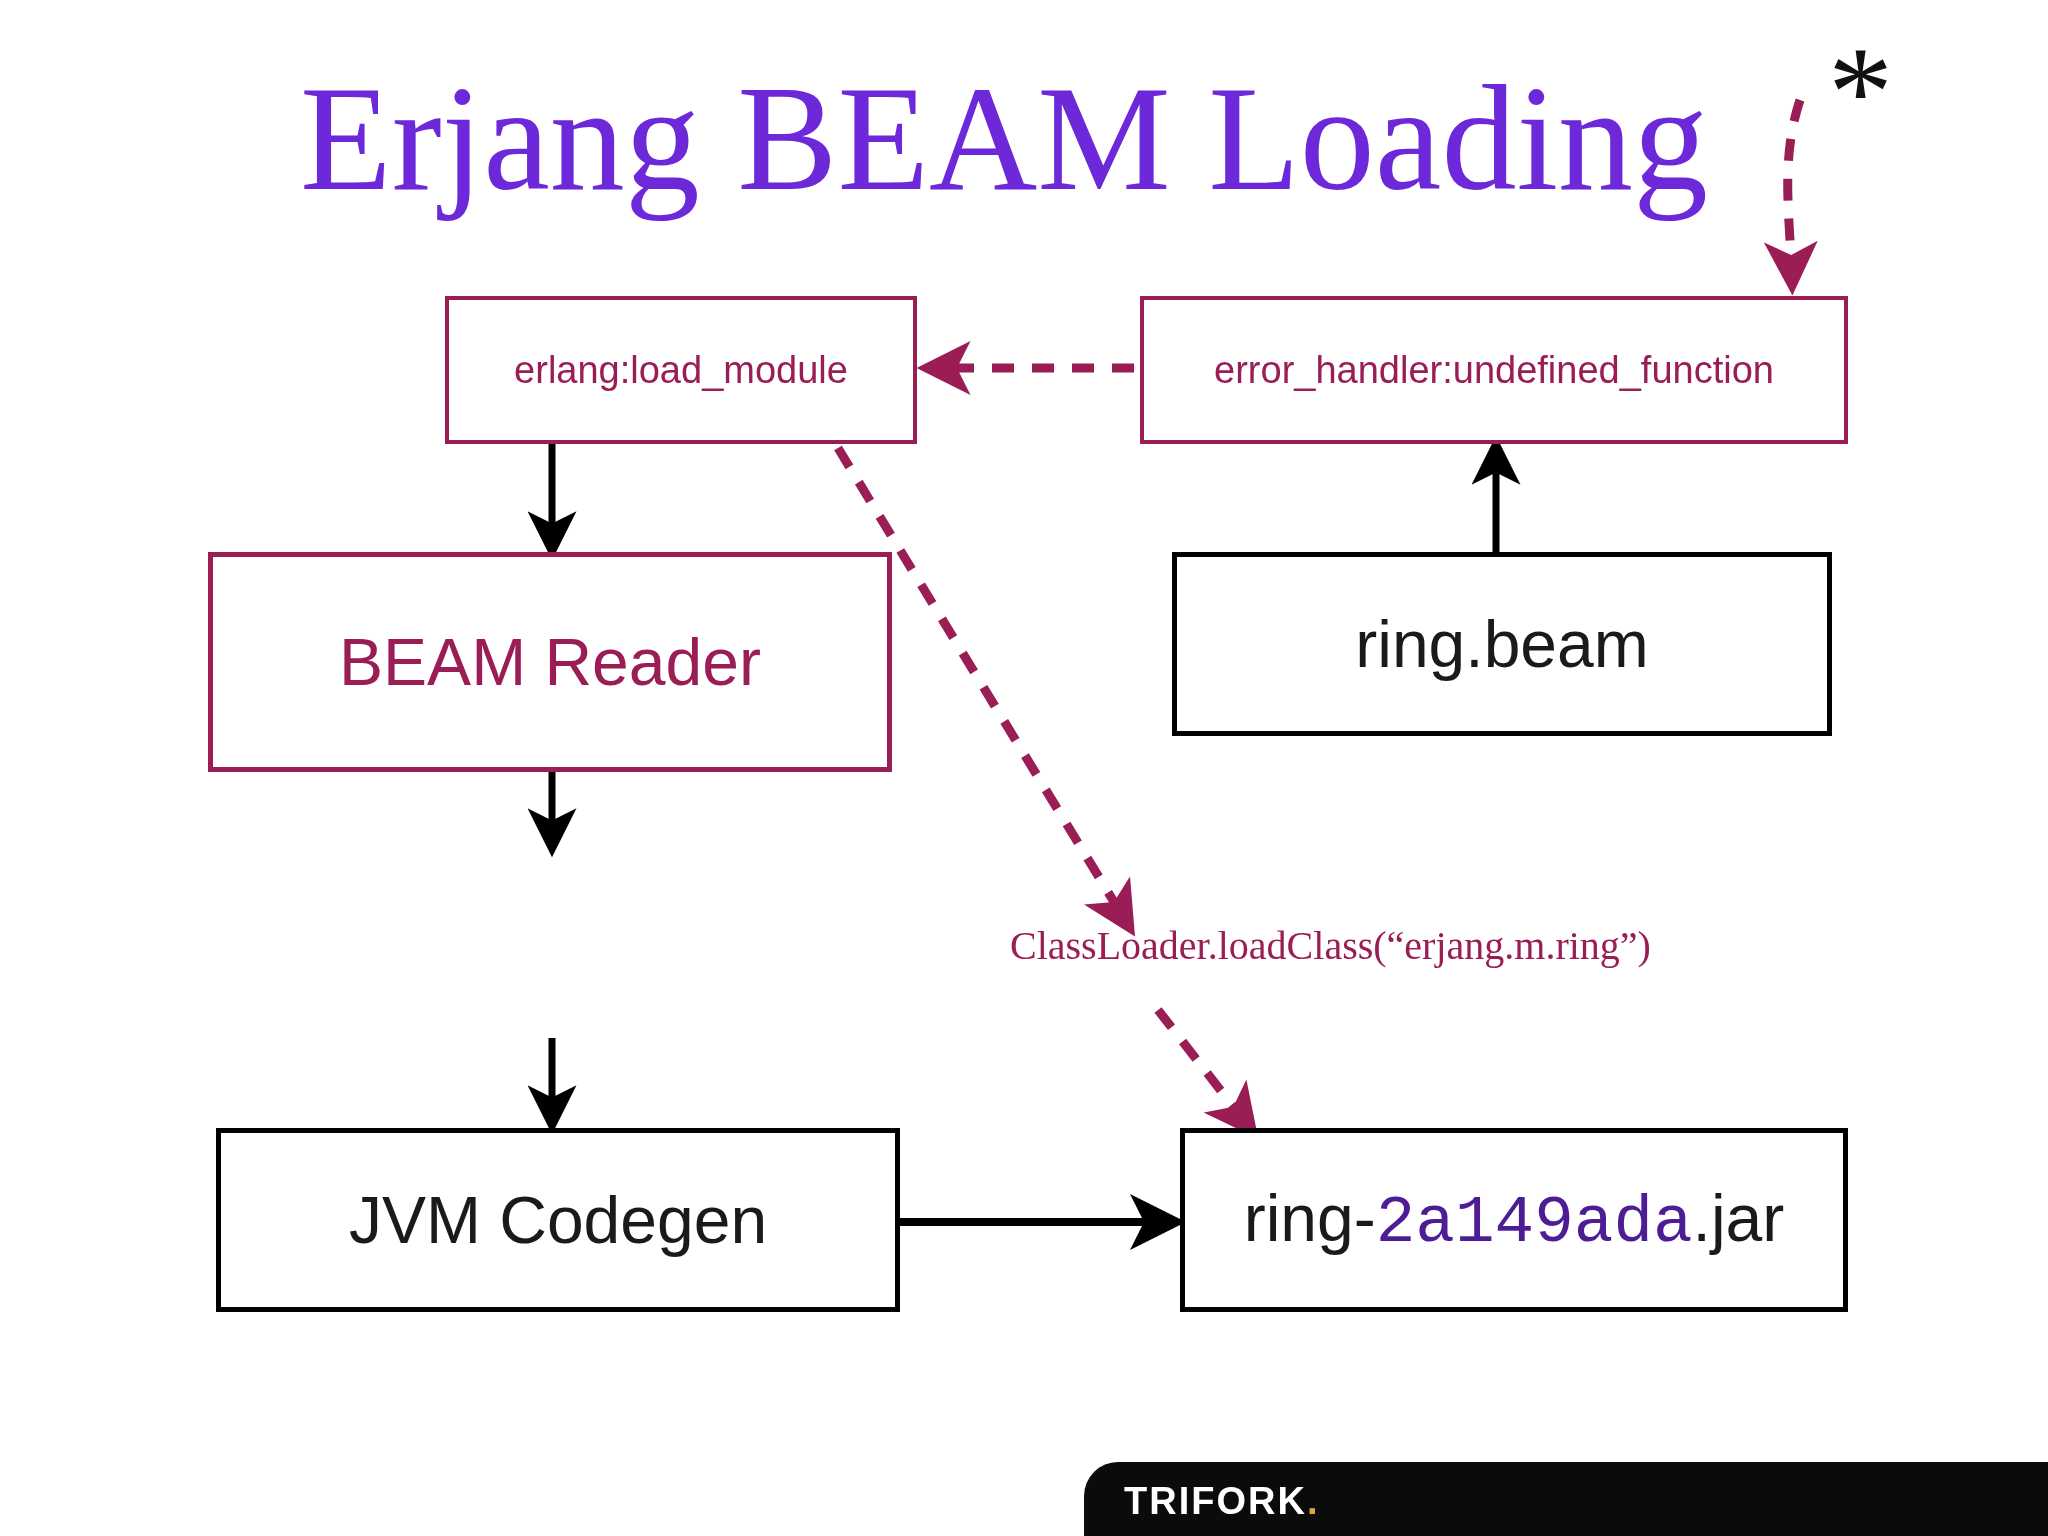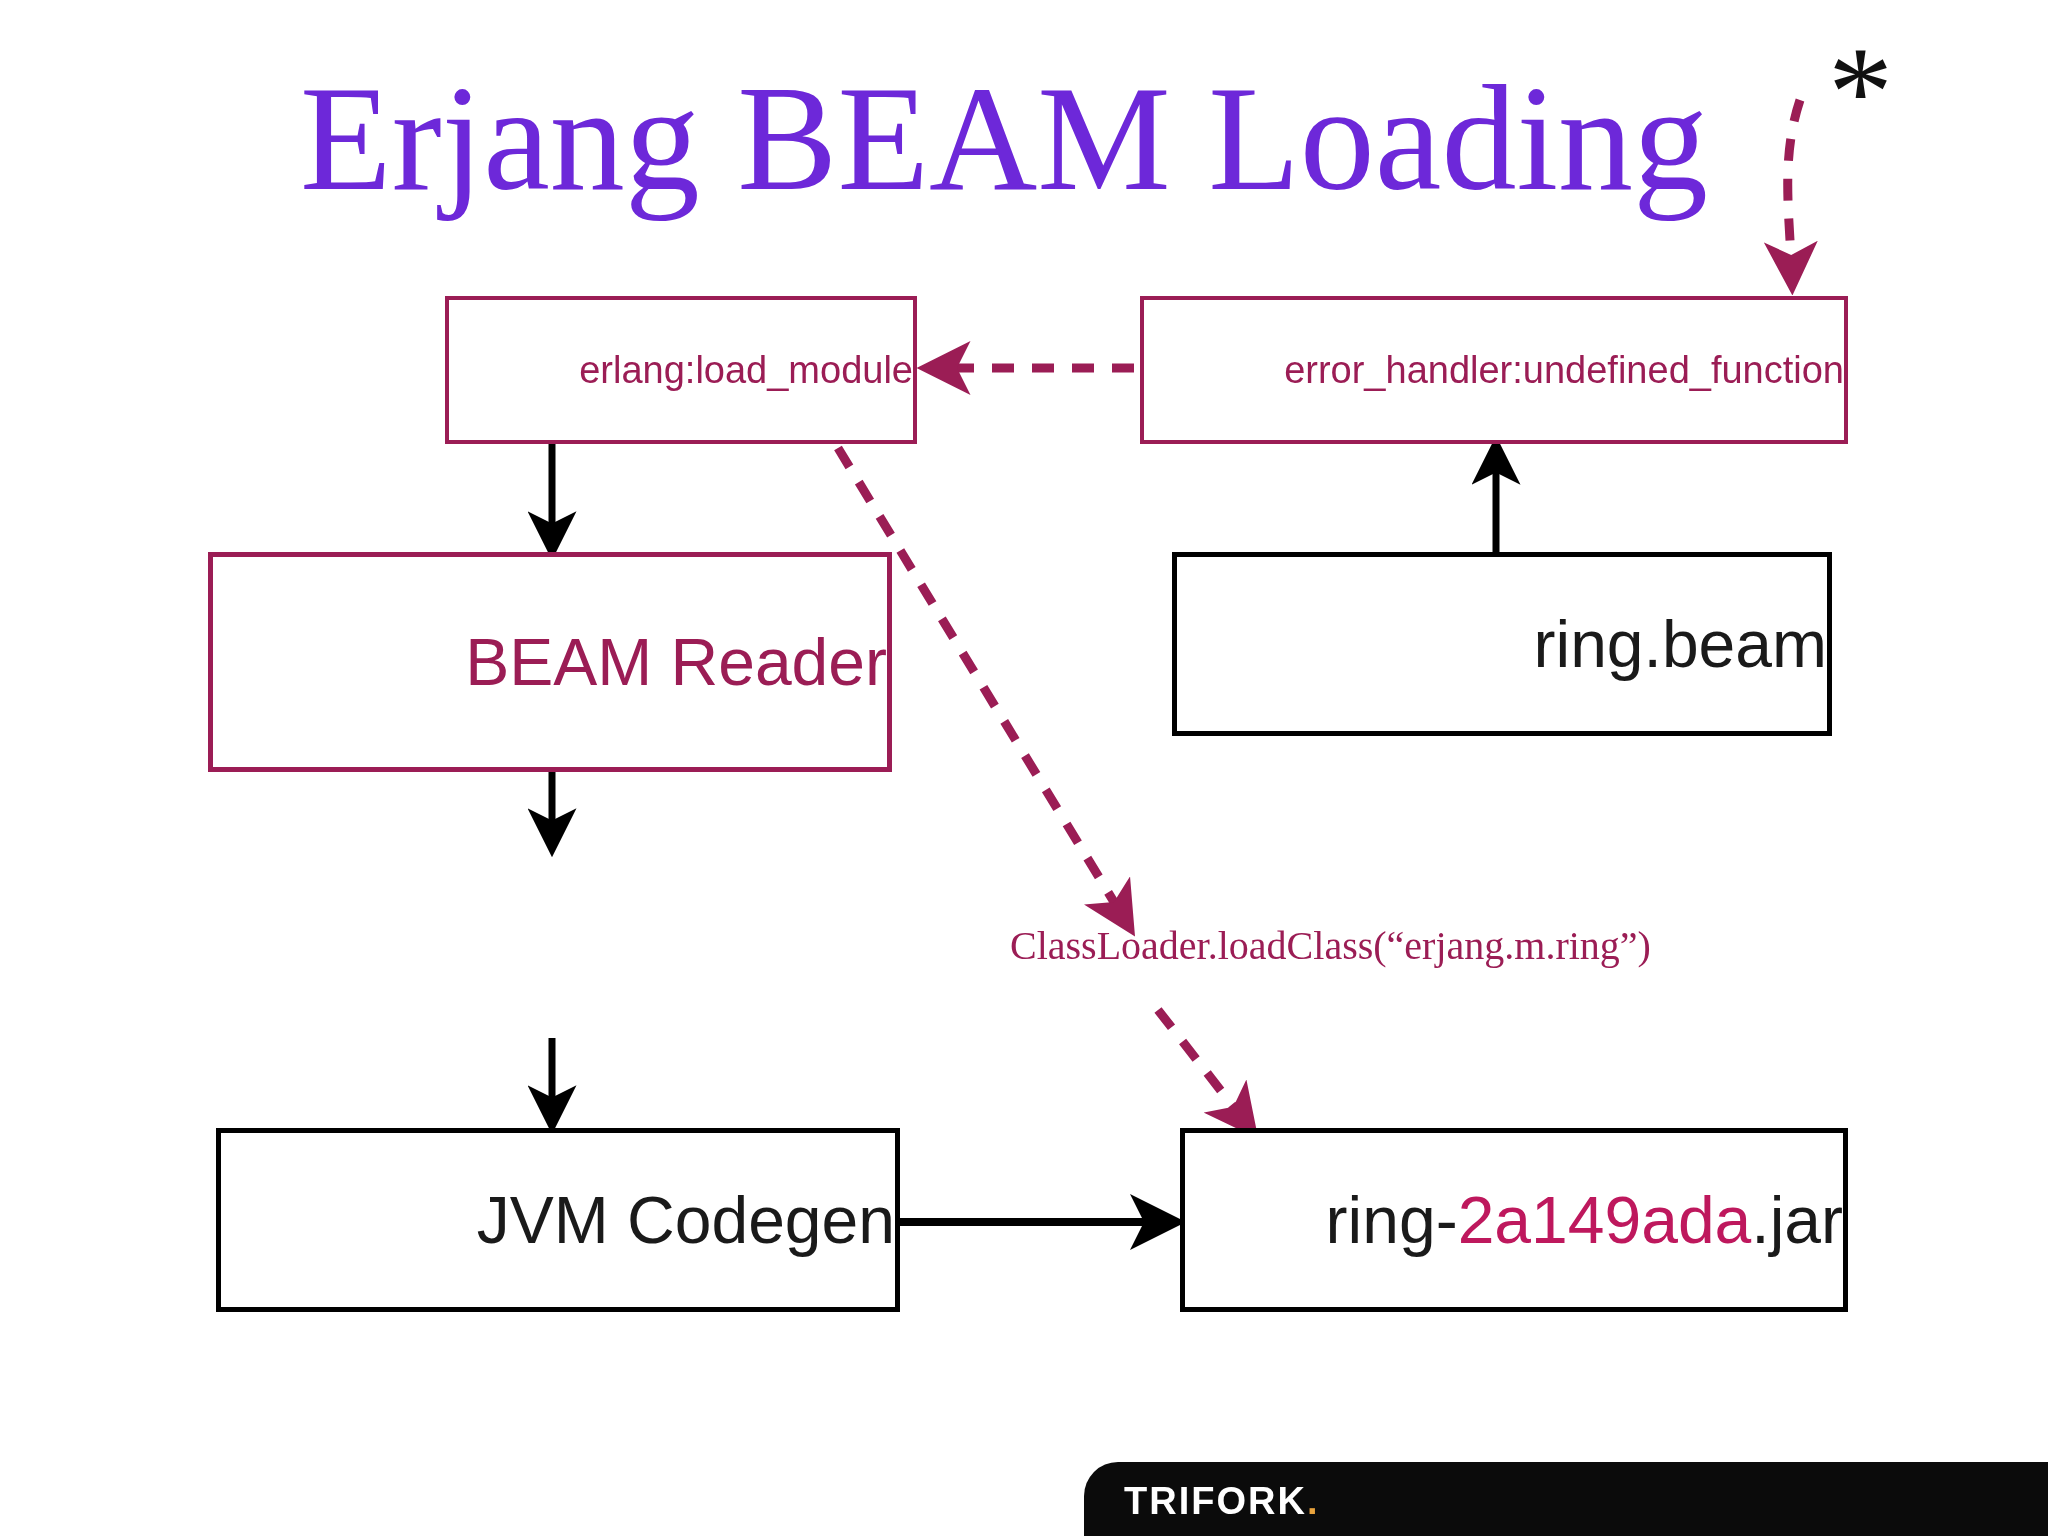--- a/index.html
+++ b/index.html
@@ -50,21 +50,21 @@
     font-weight: 400;
   }
 
   
   .box {
     position: absolute;
     box-sizing: border-box;
     background: #ffffff;
     display: flex;
     align-items: center;
-    justify-content: flex-end;
+    justify-content: center;
     text-align: center;
     white-space: nowrap;
   }
   .box.black {
     border: 5px solid #000000;
     color: #1a1a1a;
   }
   .box.maroon {
     border: 5px solid #9B1D55;
     color: #9B1D55;
@@ -78,21 +78,21 @@
     font-size: 38px;
     font-family: "Liberation Sans", sans-serif;
     letter-spacing: 0px;
   }
   .big-label {
     font-size: 66px;
     font-family: "Liberation Sans", sans-serif;
     letter-spacing: 0px;
   }
 
-  .gray-hash { color: #be185d; }
+  .gray-hash { color: #4c1d95; font-family: Liberation Mono, monospace; }
   .blk { color: #1a1a1a; }
 
   
   .edge-label {
     position: absolute;
     color: #9B1D55;
     font-family: "Liberation Serif", "DejaVu Serif", serif;
     font-size: 40px;
     white-space: nowrap;
   }

